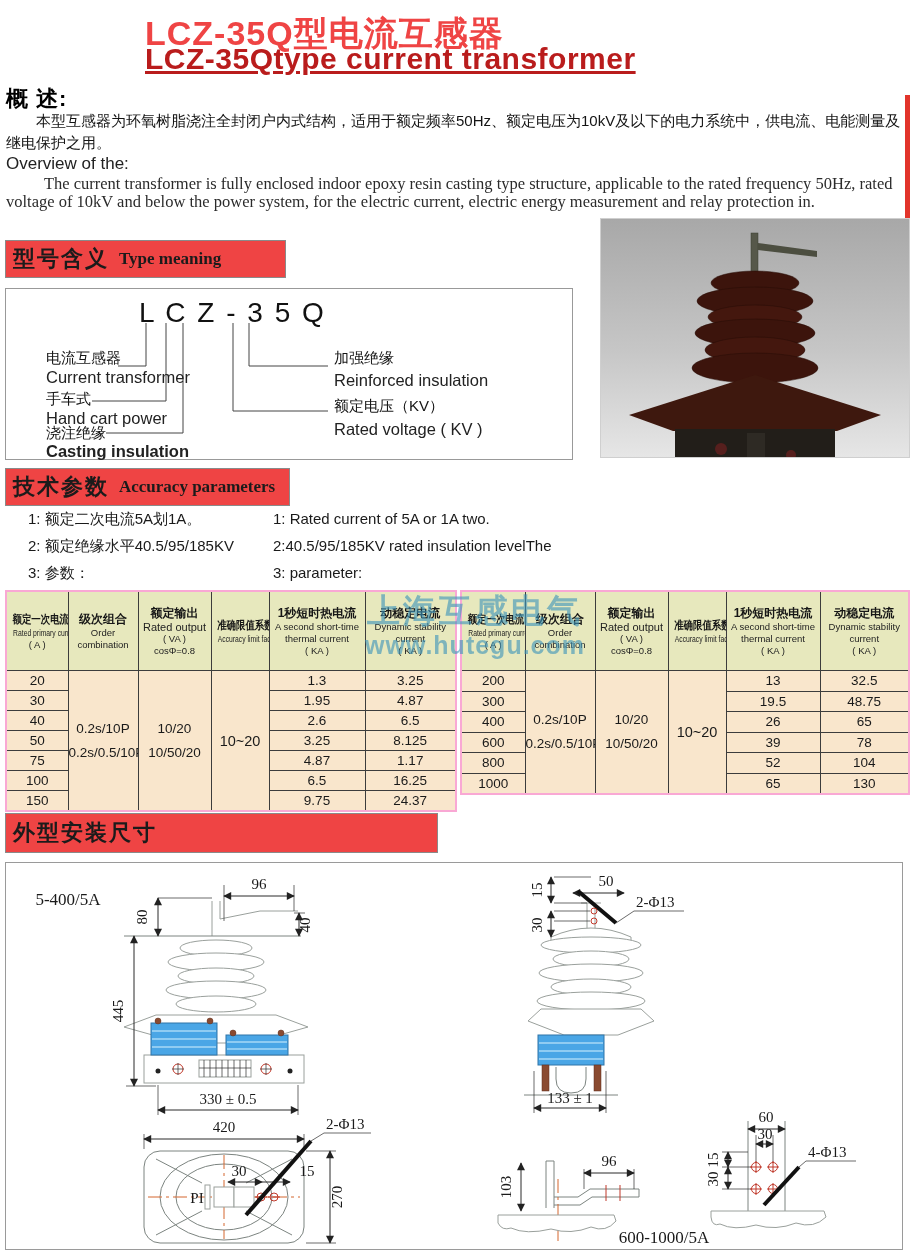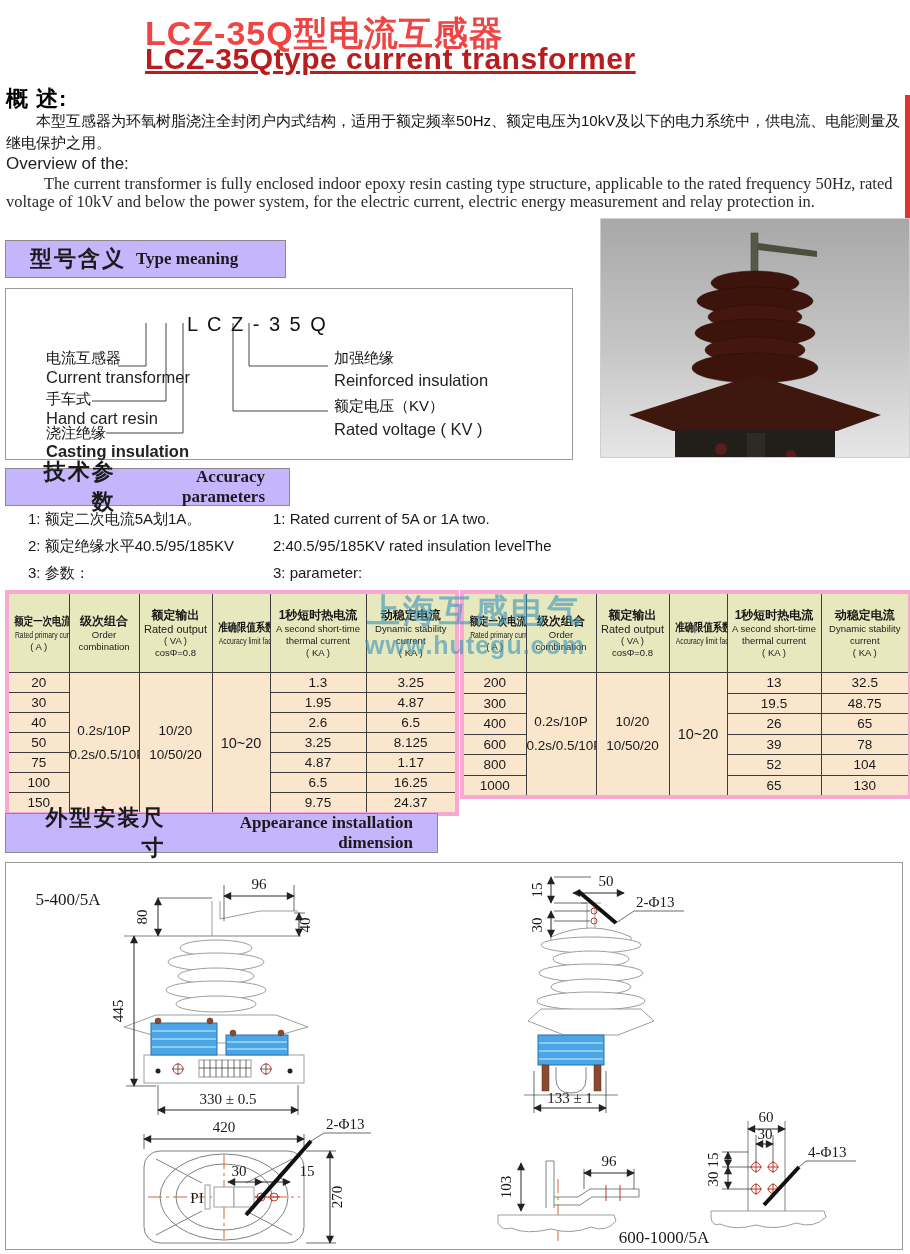--- a/index.html
+++ b/index.html
@@ -5,31 +5,31 @@
   html,body{margin:0;padding:0;background:#fff;}
   .page{position:relative;width:910px;height:1254px;background:#fff;overflow:hidden;
         font-family:"Liberation Sans",sans-serif;color:#111;}
   .title-zh{position:absolute;left:145px;top:11px;font-size:34px;font-weight:bold;color:#ef4444;letter-spacing:1px;}
   .title-en{position:absolute;left:145px;top:42px;font-size:30px;font-weight:bold;color:#b91c1c;letter-spacing:.5px;text-decoration:underline;}
   .ov-h{position:absolute;left:6px;top:84px;font-size:22px;font-weight:bold;letter-spacing:1px;color:#000;}
   .ov-bzh{position:absolute;left:6px;top:110px;width:900px;font-size:15px;line-height:22px;text-indent:2em;color:#141414;}
   .ov-hen{position:absolute;left:6px;top:154px;font-size:17px;color:#222;}
   .ov-ben{position:absolute;left:6px;top:175px;width:902px;font-size:16.5px;line-height:18px;text-indent:2.3em;color:#2b2b2b;font-family:Liberation Serif, serif;}
   .edge-red{position:absolute;right:0;top:95px;width:5px;height:141px;background:#e2342b;}
-  .sec-box{position:absolute;background:#c4b5fd;border:1px solid #8a8a8a;display:flex;align-items:center;gap:10px;padding:0 24px;box-sizing:border-box;text-align:right;}
+  .sec-box{position:absolute;background:#ef4444;border:1px solid #8a8a8a;display:flex;align-items:center;gap:10px;padding:0 7px;box-sizing:border-box;text-align:right;}
   .sec-zh{font-size:22px;font-weight:bold;color:#1b1b1b;letter-spacing:2px;}
   .sec-en{font-family:"Liberation Serif",serif;font-size:17px;font-weight:bold;color:#1b1b1b;}
   .photo{position:absolute;left:600px;top:218px;width:308px;height:238px;border:1px solid #cfcfcf;}
   .tm-box{position:absolute;left:5px;top:288px;width:566px;height:170px;border:1px solid #999;}
   .tm-lines{position:absolute;left:0;top:0;width:566px;height:170px;}
-  .tm-model{position:absolute;left:133px;top:24px;font-size:20px;letter-spacing:2px;color:#111;margin-left:48px;}
+  .tm-model{position:absolute;left:133px;top:8px;font-size:28px;letter-spacing:2px;color:#111;}
   .tm-l{position:absolute;font-size:15px;color:#141414;}
   .tm-le{position:absolute;font-size:16.5px;color:#222;}
   .note{position:absolute;font-size:15px;color:#1a1a1a;}
-  .spec{position:absolute;border-collapse:collapse;table-layout:fixed;border:4px solid #f9a8d4;}
+  .spec{position:absolute;border-collapse:collapse;table-layout:fixed;border:2px solid #f9a8d4;}
   .spec th,.spec td{border:1px solid #3c3c3c;text-align:center;padding:0;overflow:hidden;}
   .spec thead th{background:#e7e8bd;height:78px;vertical-align:middle;}
   .spec td{height:19px;font-size:13.5px;background:#f9e6cc;color:#1a1a1a;}
   .spec.right td{height:19.5px;}
   .hz{display:block;font-size:12px;font-weight:bold;line-height:15px;color:#161616;}
   .hz.tightz{font-size:11.5px;transform:scaleX(.82);white-space:nowrap;}
   .he{display:block;font-size:9.5px;font-weight:normal;line-height:12px;color:#222;}
   .he.tight{font-size:8.5px;transform:scaleX(.8);white-space:nowrap;}
   .he.hm{font-size:11px;}
   .mg div{font-size:13.5px;line-height:24px;}
@@ -113,21 +113,21 @@
         <path d="M160,34 V112 M86,112 H160"></path>
         <path d="M177,34 V144 M100,144 H177"></path>
         <path d="M227,34 V122 M227,122 H322"></path>
         <path d="M243,34 V77 M243,77 H322"></path>
       </g>
     </svg>
     <div class="tm-model">L C Z - 3 5 Q</div>
     <div class="tm-l" style="left:40px;top:60px;">电流互感器</div>
     <div class="tm-le" style="left:40px;top:79px;">Current transformer</div>
     <div class="tm-l" style="left:40px;top:101px;">手车式</div>
-    <div class="tm-le" style="left:40px;top:120px;">Hand cart resin</div>
+    <div class="tm-le" style="left:40px;top:120px;">Hand cart power</div>
     <div class="tm-l" style="left:40px;top:135px;">浇注绝缘</div>
     <div class="tm-le" style="left:40px;top:153px;font-weight:bold;">Casting insulation</div>
     <div class="tm-l" style="left:328px;top:60px;">加强绝缘</div>
     <div class="tm-le" style="left:328px;top:82px;">Reinforced insulation</div>
     <div class="tm-l" style="left:328px;top:108px;">额定电压（KV）</div>
     <div class="tm-le" style="left:328px;top:131px;">Rated voltage ( KV )</div>
   </div>
 
   <div class="sec-box" style="left:5px;top:468px;width:285px;height:38px;">
     <span class="sec-zh">技术参数</span>
@@ -318,21 +318,20 @@
     </tbody>
   </table>
 
   <div class="wm">
     <div class="w1">上海互感电气</div>
     <div class="w2">www.hutegu.com</div>
   </div>
 
   <div class="sec-box" style="left:5px;top:813px;width:433px;height:40px;">
     <span class="sec-zh">外型安装尺寸</span>
-    <span class="sec-en">Appearance installation dimension</span>
   </div>
 
   <div class="draw-box">
     <svg width="896" height="386" viewBox="0 0 896 386">
       <defs>
         <marker id="arr" viewBox="0 0 10 10" refX="9" refY="5" markerWidth="10" markerHeight="8" orient="auto-start-reverse">
           <path d="M0,0 L10,5 L0,10 z" fill="#222"></path>
         </marker>
       </defs>
 

